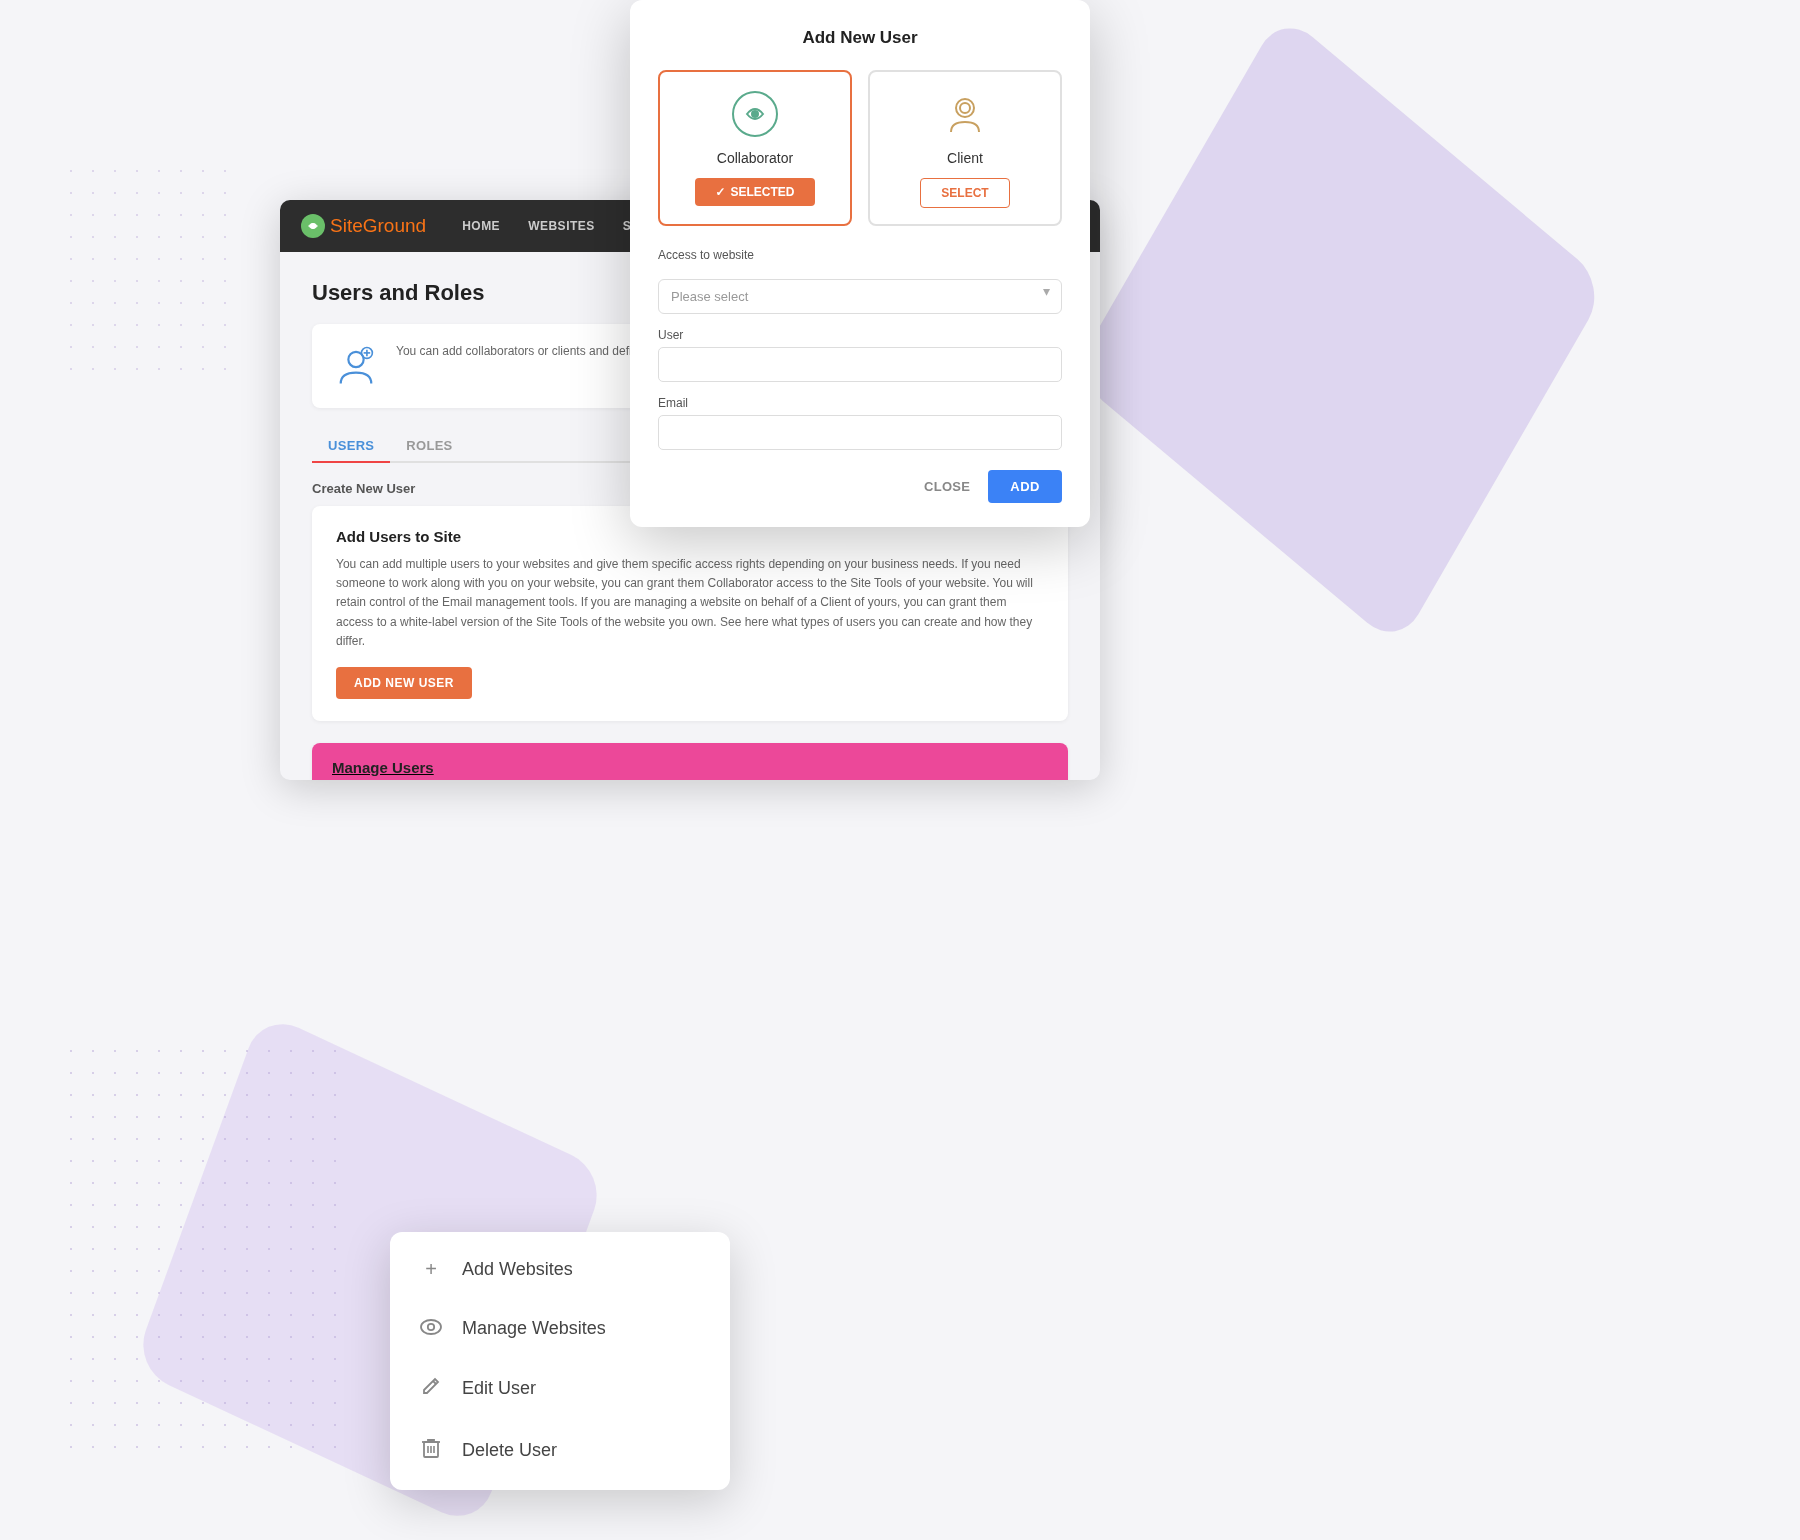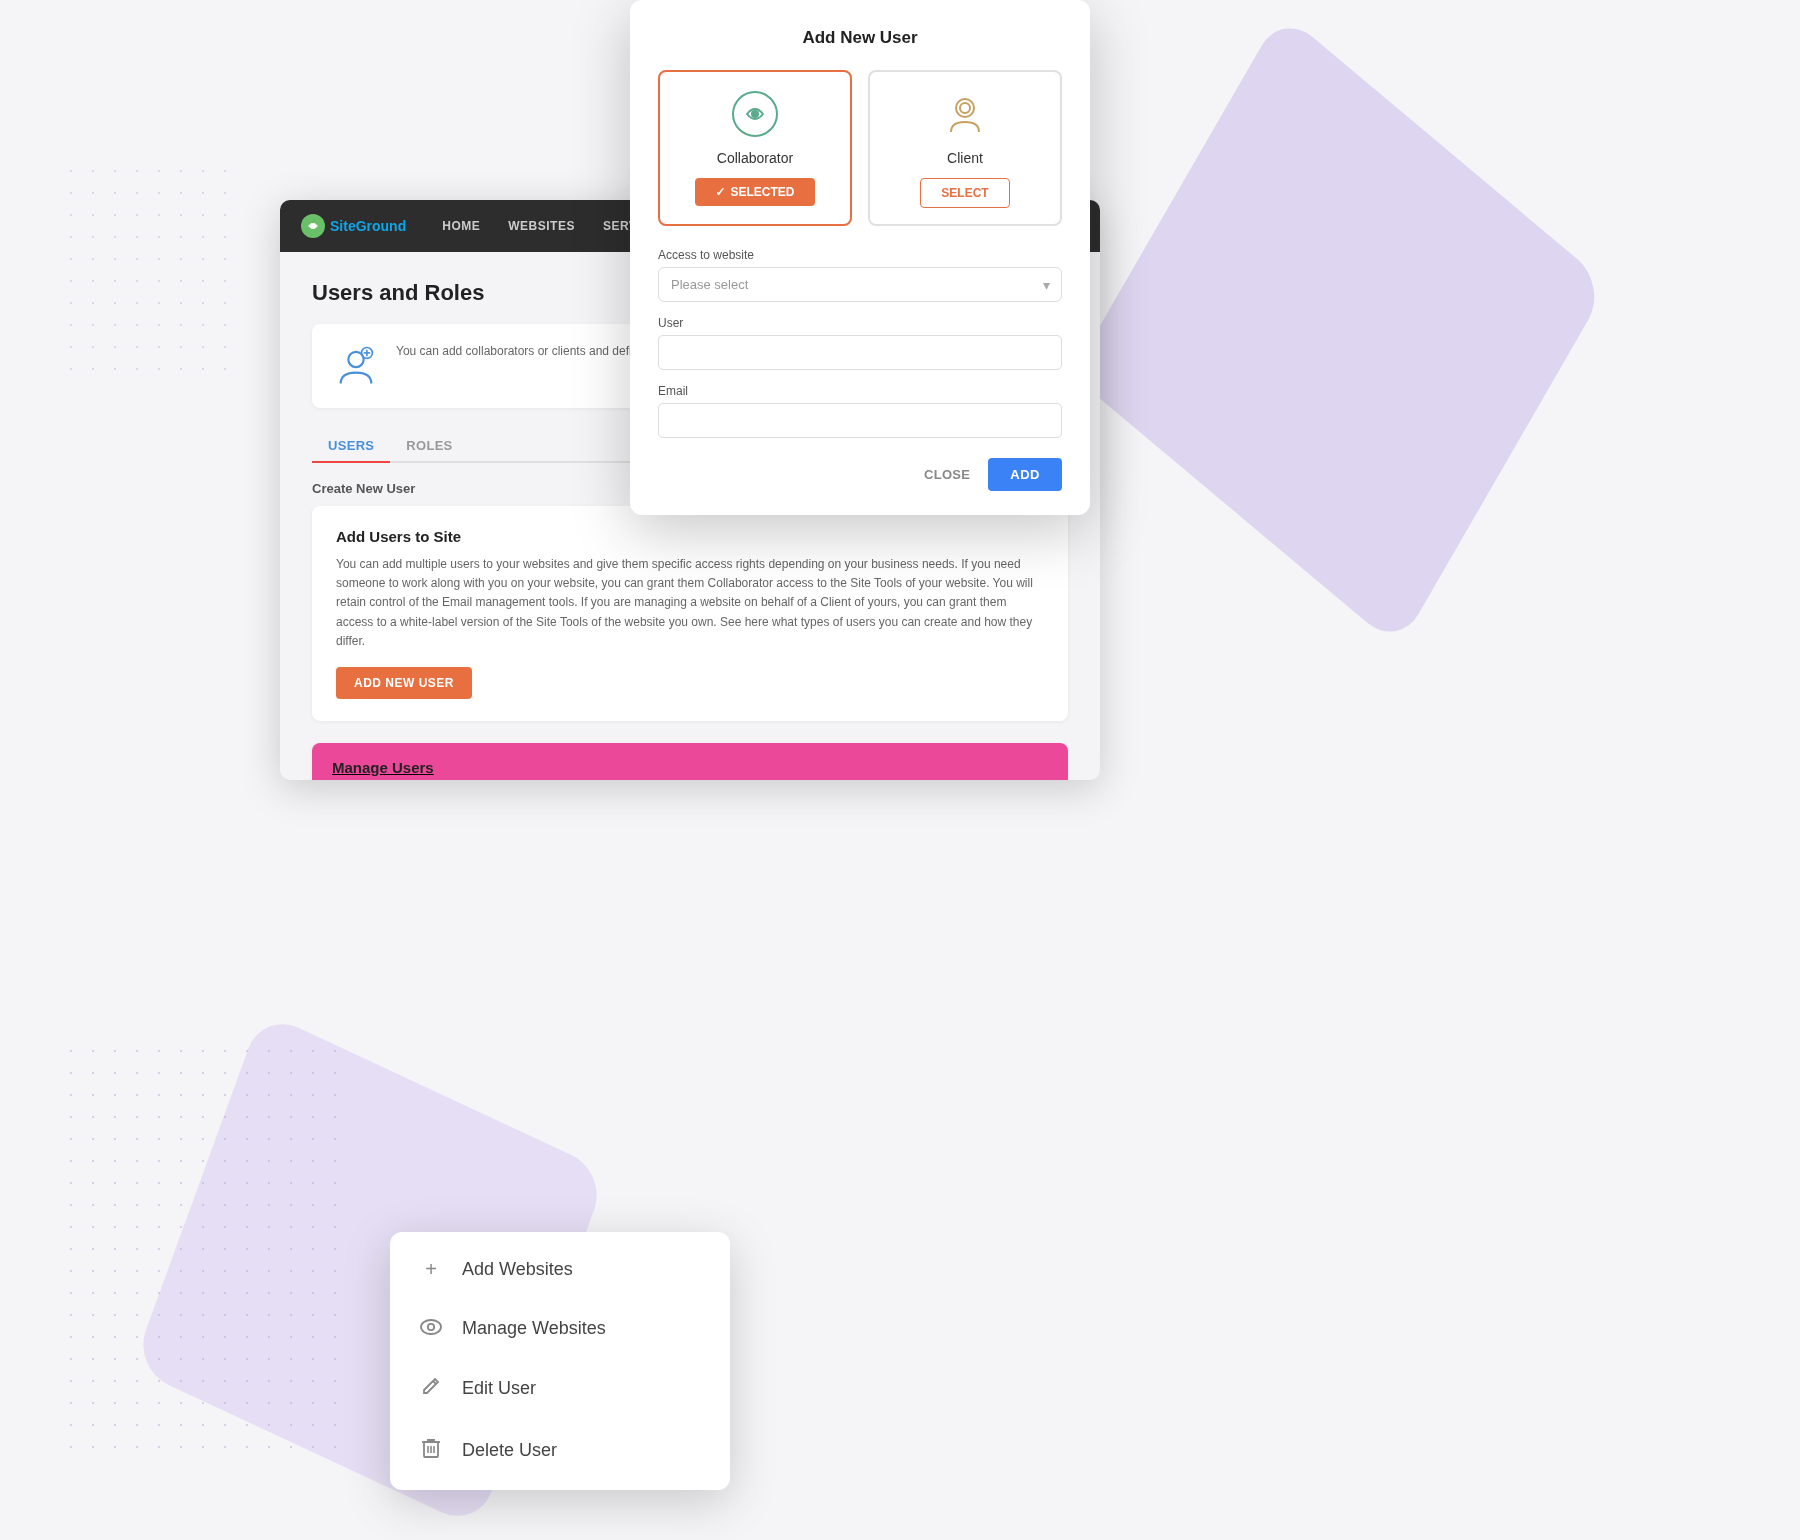--- a/index.html
+++ b/index.html
@@ -77,23 +77,23 @@
       align-items: center;
       padding: 0 20px;
       gap: 28px;
     }
     .logo-area {
       display: flex;
       align-items: center;
       margin-right: 8px;
     }
     .logo-text {
-      color: #0ea5e9;
-      font-size: 14px;
-      font-weight: 700;
+      color: #f97316;
+      font-size: 19px;
+      font-weight: 400;
       display: flex;
       align-items: center;
       gap: 3px;
     }
     .logo-icon {
       width: 26px;
       height: 26px;
       margin-right: 4px;
     }
     .nav-item {
@@ -348,20 +348,21 @@
       width: 100%;
       border: 1.5px solid #ddd;
       border-radius: 6px;
       padding: 9px 36px 9px 12px;
       font-size: 13px;
       color: #999;
       outline: none;
       appearance: none;
       background: #fff;
       cursor: pointer;
+      margin-top: 12px;
     }
     .select-arrow {
       position: absolute;
       right: 12px;
       top: 50%;
       transform: translateY(-50%);
       color: #aaa;
       font-size: 14px;
       pointer-events: none;
     }

